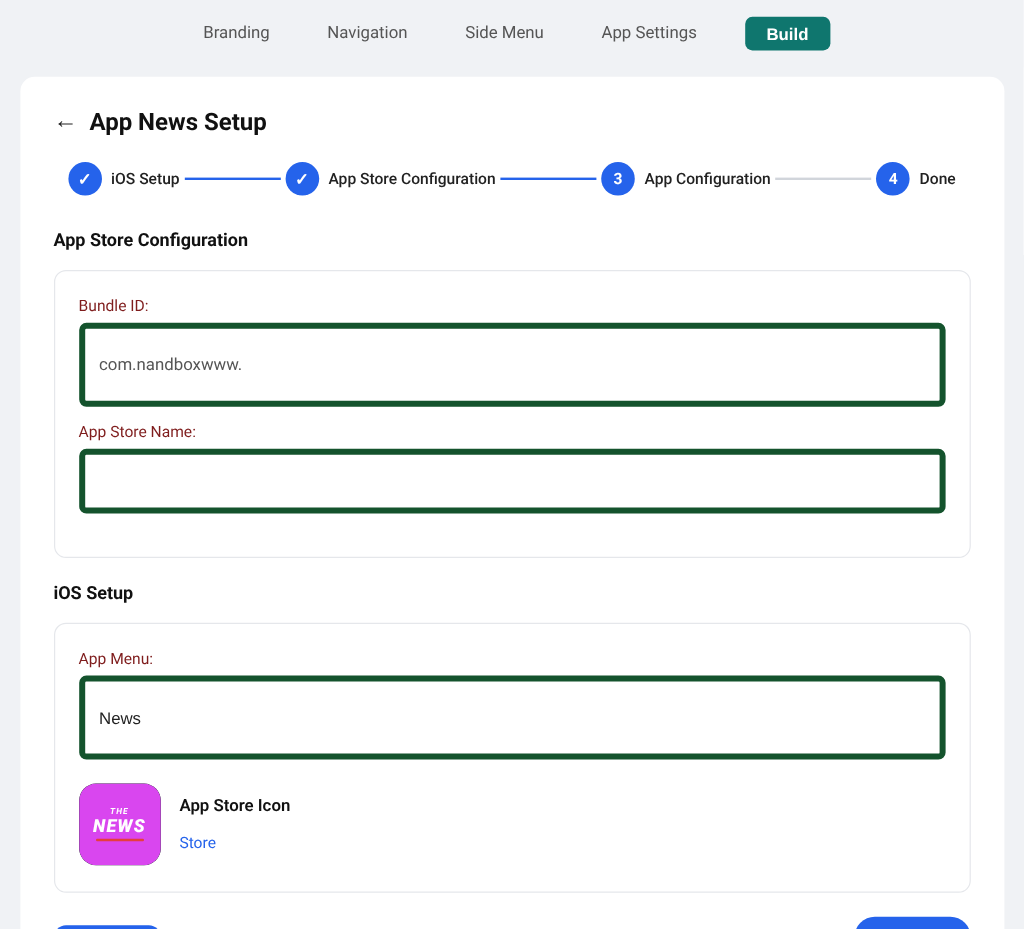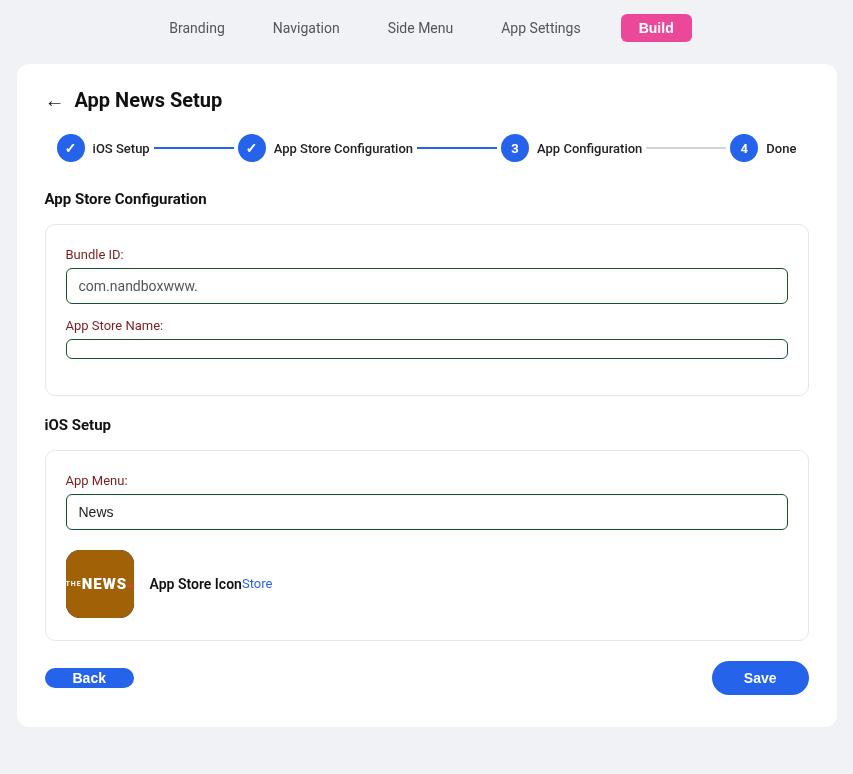--- a/index.html
+++ b/index.html
@@ -22,21 +22,21 @@
       padding: 14px 0;
       background: #f0f2f5;
     }
     .nav-item {
       font-size: 14px;
       color: #555;
       cursor: pointer;
       padding: 4px 8px;
     }
     .nav-btn-build {
-      background: #ec4899;
+      background: #0f766e;
       color: #fff;
       border: none;
       border-radius: 6px;
       padding: 6px 18px;
       font-size: 14px;
       font-weight: 600;
       cursor: pointer;
     }
 
     
@@ -132,22 +132,22 @@
     }
 
     .field-label {
       font-size: 13px;
       color: #7f1d1d;
       margin-bottom: 6px;
     }
 
     .field-input {
       width: 100%;
-      padding: 9px 12px;
-      border: 1px solid #14532d;
+      padding: 22px 12px;
+      border: 5px solid #14532d;
       border-radius: 6px;
       font-size: 14px;
       color: #222;
       background: #fff;
       outline: none;
       margin-bottom: 14px;
     }
     .field-input::placeholder {
       color: #bbb;
     }
@@ -184,25 +184,26 @@
       display: flex;
       align-items: center;
       justify-content: center;
       overflow: hidden;
       flex-shrink: 0;
     }
     .app-icon-inner {
       width: 100%;
       height: 100%;
       display: flex;
-      flex-direction: row;
-      align-items: center;
-      justify-content: center;
-      background: #a16207;
+      flex-direction: column;
+      align-items: center;
+      justify-content: center;
+      background: #d946ef;
       border-radius: 14px;
+      font-style: italic;
     }
     .news-icon-the {
       font-size: 7px;
       color: #fff;
       font-weight: 700;
       letter-spacing: 1px;
       line-height: 1;
     }
     .news-icon-news {
       font-size: 15px;
@@ -214,22 +215,22 @@
     .news-icon-bar {
       width: 40px;
       height: 2px;
       background: #e53e3e;
       margin-top: 3px;
       border-radius: 1px;
     }
 
     .icon-info {
       display: flex;
-      flex-direction: row;
-      gap: 0;
+      flex-direction: column;
+      gap: 16px;
     }
     .icon-info-title {
       font-size: 14px;
       font-weight: 600;
       color: #111;
     }
     .upload-link {
       font-size: 13px;
       color: #2563eb;
       cursor: pointer;

